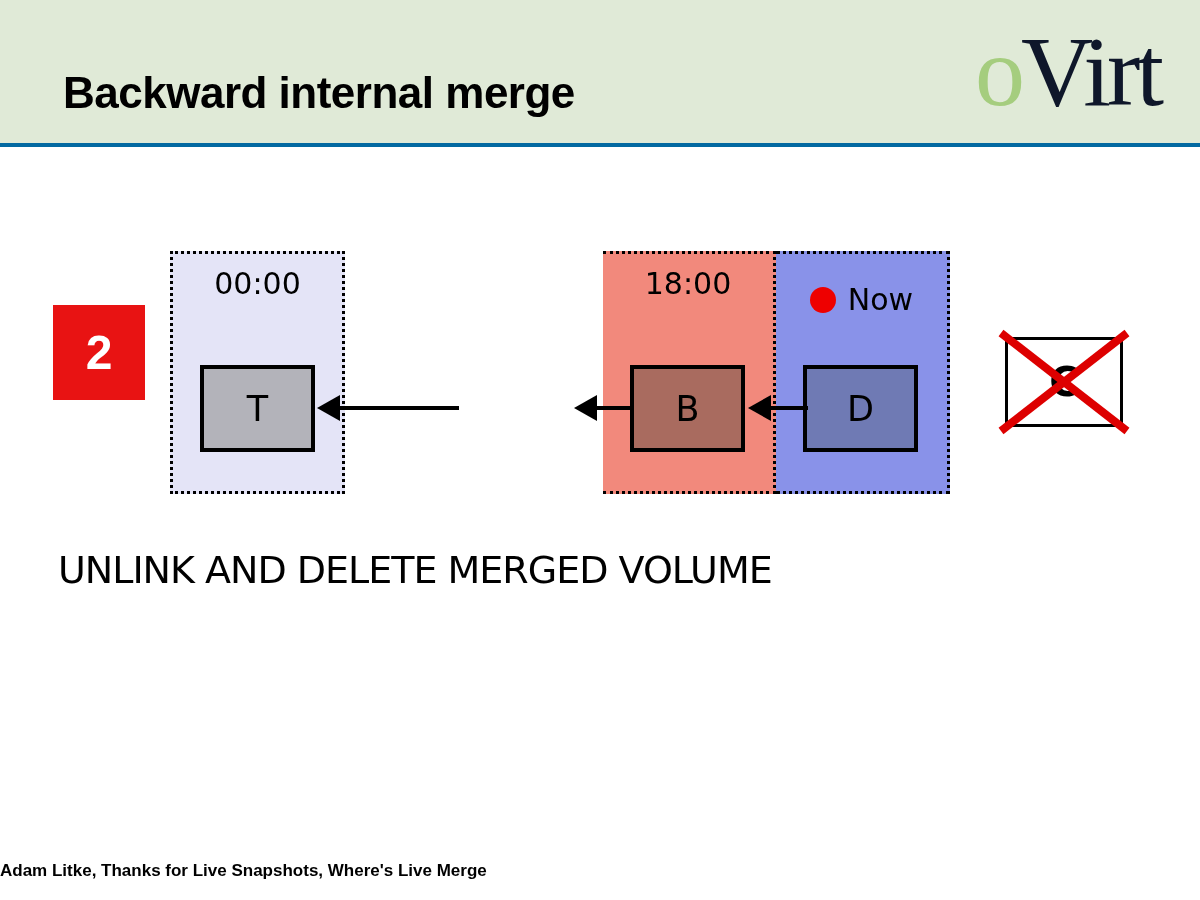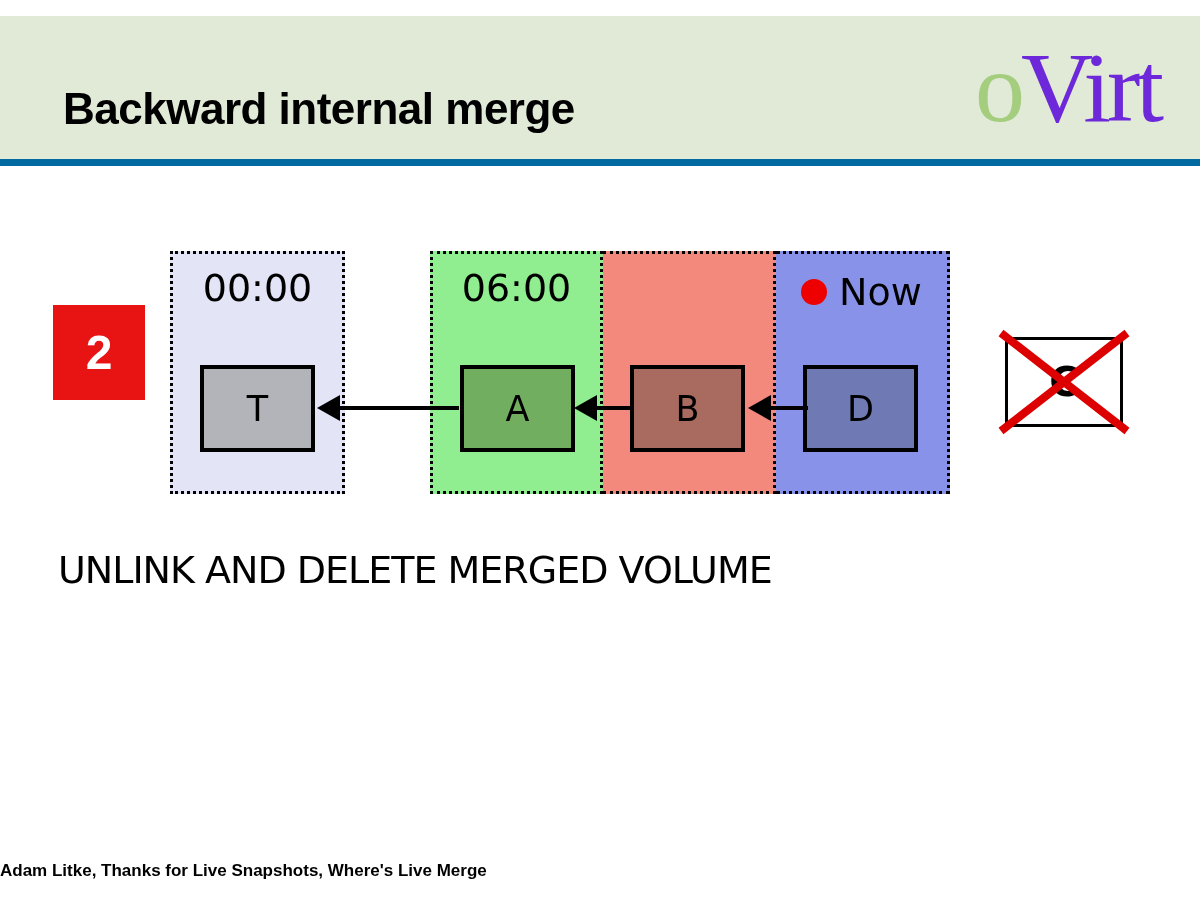--- a/index.html
+++ b/index.html
@@ -4,56 +4,56 @@
 <style>
   html,body { margin:0; padding:0; background:#fff; }
   .stage {
     position:relative; width:1200px; height:900px;
     background:#ffffff; overflow:hidden;
     font-family:"Liberation Sans", sans-serif; color:#000;
   }
 
   
   .header {
-    position:absolute; left:0; top:16px; width:1200px; height:143px;
-    background:#e0ead7; border-bottom:7px solid #0369a1; box-sizing:content-box;
+    position:absolute; left:0; top:0; width:1200px; height:143px;
+    background:#e0ead7; border-bottom:4px solid #0369a1; box-sizing:content-box;
   }
   .title {
     position:absolute; left:63px; top:70px;
     font-size:44px; font-weight:bold; line-height:1.05; letter-spacing:-0.5px;
   }
   .logo {
     position:absolute; top:22px; right:40px;
     font-family:"Liberation Serif", serif; font-size:100px; line-height:1;
     letter-spacing:-4px; white-space:nowrap;
   }
   .logo-o   { color:#a5cd7e; }
-  .logo-virt{ color:#6d28d9; }
+  .logo-virt{ color:#0f172a; }
 
   
   .step-badge {
     position:absolute; left:53px; top:305px; width:92px; height:95px;
     background:#e81313; color:#fff; font-size:48px; font-weight:bold;
     display:flex; align-items:center; justify-content:center;
   }
 
   
   .panel {
     position:absolute; top:251px; height:243px;
     border:3px dotted #000; box-sizing:border-box;
   }
   .p1 { left:170px; width:175px; background:#e4e4f7; }
   .p2 { left:430px; width:173px; background:#90ee90; }
   .p3 { left:603px; width:173px; background:#f2897c; border-left:none; }
   .p4 { left:776px; width:174px; background:#8992e9; border-left:none; }
   .panel-label {
     margin-top:12px; text-align:center;
-    font-family:"DejaVu Sans", sans-serif; font-size:38px;
+    font-family:"DejaVu Sans", sans-serif; font-size:30px;
   }
-  .now-row { display:flex; align-items:center; justify-content:center; gap:12px; margin-top:16px; }
+  .now-row { display:flex; align-items:center; justify-content:center; gap:12px; margin-top:28px; }
   .now-dot { width:26px; height:26px; border-radius:50%; background:#ee0000; flex:0 0 auto; }
 
   
   .vol-box {
     position:absolute; left:27px; top:111px; width:115px; height:87px;
     box-sizing:border-box; border:4px solid #000;
     display:flex; align-items:center; justify-content:center;
     font-family:"DejaVu Sans", sans-serif; font-size:35px;
   }
   .vol-t { background:#b3b3ba; }
@@ -114,28 +114,23 @@
 
   <div class="step-badge">2</div>
 
   <div class="panel p1">
     <div class="panel-label">00:00</div>
     <div class="vol-box vol-t">
       <span>T</span>
     </div>
   </div>
 
-  <div class="panel p2">
-    <div class="panel-label">06:00</div>
-    <div class="vol-box vol-a">
-      <span>A</span>
-    </div>
-  </div>
 
   <div class="panel p3">
+    <div class="panel-label">18:00</div>
     <div class="vol-box vol-b">
       <span>B</span>
     </div>
   </div>
 
   <div class="panel p4">
     <div class="now-row">
       <span class="now-dot"></span>
       <span class="panel-label" style="margin-top:0;">Now</span>
     </div>

